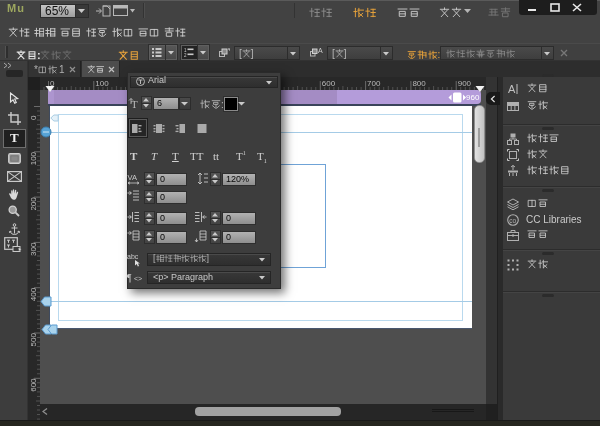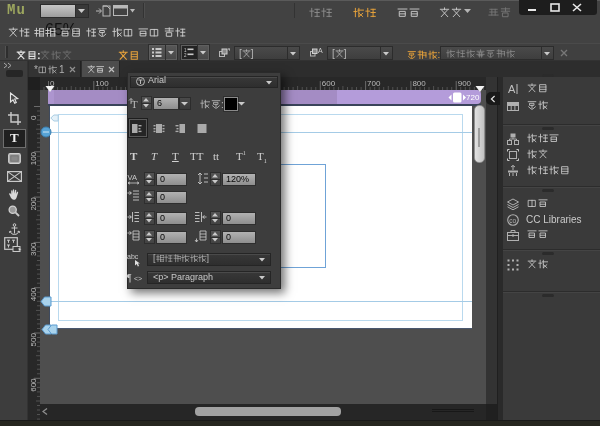--- a/index.html
+++ b/index.html
@@ -11,23 +11,23 @@
 <div style="position:absolute;left:0;top:61px;width:600px;height:16px;background:#2d2d2d"></div>
 <div style="position:absolute;left:0;top:61px;width:28px;height:365px;background:#3d3d3d;border-right:1px solid #333;box-sizing:border-box"></div>
 <div style="position:absolute;left:28px;top:77px;width:469px;height:343px;background:#4e4e4e"></div>
 <div style="position:absolute;left:28px;top:77px;width:458px;height:13px;background:#282828"></div>
 <div style="position:absolute;left:28px;top:90px;width:12px;height:330px;background:#282828"></div>
 <div style="position:absolute;left:28px;top:77px;width:12px;height:13px;background:#1f1f1f"></div>
 <div style="position:absolute;left:486px;top:77px;width:11px;height:343px;background:#333333"></div>
 <div style="position:absolute;left:497px;top:77px;width:6px;height:349px;background:#2a2a2a;border-left:1px solid #1f1f1f;box-sizing:border-box"></div>
 <div style="position:absolute;left:503px;top:77px;width:97px;height:349px;background:#3a3a3a"></div>
 <div style="position:absolute;left:0;top:420px;width:600px;height:6px;background:#26261f;border-top:1px solid #191919;box-sizing:border-box"></div>
-<div style="position:absolute;left:7px;top:2px;font-family:Liberation Mono, monospace;font-size:14px;font-weight:bold;color:#9da75f;letter-spacing:1px">Mu</div>
+<div style="position:absolute;left:7px;top:2px;font-family:Liberation Sans, sans-serif;font-size:11px;font-weight:bold;color:#9da75f;letter-spacing:1px">Mu</div>
 <div style="position:absolute;left:40px;top:4px;width:36px;height:14px;background:linear-gradient(#c6c6c6,#9d9d9d);border:1px solid #2c2c2c;box-sizing:border-box"></div>
-<div style="position:absolute;left:45px;top:21px;font-family:'Liberation Sans',sans-serif;font-size:16px;color:#111">65%</div>
+<div style="position:absolute;left:45px;top:5px;font-family:'Liberation Sans',sans-serif;font-size:12px;color:#111">65%</div>
 <div style="position:absolute;left:75px;top:4px;width:14px;height:14px;background:#393939;border:1px solid #2c2c2c;box-sizing:border-box"></div>
 <svg style="position:absolute;left:78px;top:9px;" width="8" height="5">
     <path d="M0,0 L7,0 L3.5,4 Z" fill="#c9c9c9"></path>
   </svg>
 <svg style="position:absolute;left:95px;top:5px;" width="16" height="12">
     <path d="M1,6 H6 M4,3.5 L6.5,6 L4,8.5" stroke="#b9b9b9" fill="none"></path>
     <rect x="8" y="1" width="7" height="10" fill="none" stroke="#b9b9b9"></rect>
     <path d="M8,1 h4 l3,3 v0" fill="none" stroke="#b9b9b9"></path>
   </svg>
 <svg style="position:absolute;left:113px;top:5px;" width="22" height="12">
@@ -457,21 +457,21 @@
     <path d="M0.5,0 H9.5 L5,6 Z" fill="#f2f2f2"></path>
   </svg>
 <svg style="position:absolute;left:475px;top:86px;" width="10" height="7">
     <path d="M0.5,0 H9.5 L5,6 Z" fill="#f2f2f2"></path>
   </svg>
 <svg style="position:absolute;left:448px;top:92px;" width="19" height="11">
     <path d="M3.5,2.5 L0.5,5.5 L3.5,8.5 Z" fill="#fff"></path>
     <rect x="5" y="0.5" width="8.5" height="10" rx="1.5" fill="#fff"></rect>
     <path d="M15,2.5 L18,5.5 L15,8.5 Z" fill="#fff"></path>
   </svg>
-<div style="position:absolute;left:466px;top:93px;font-family:'Liberation Sans',sans-serif;font-size:8px;color:#fff">720</div>
+<div style="position:absolute;left:466px;top:93px;font-family:'Liberation Sans',sans-serif;font-size:8px;color:#fff">960</div>
 <div style="position:absolute;left:48px;top:104px;width:433px;height:2px;background:#39445c;opacity:0.9"></div>
 <div style="position:absolute;left:49px;top:106px;width:423px;height:223px;background:#ffffff;border-left:1px solid #3e4a5e;border-bottom:1px solid #4a576e;box-sizing:border-box"></div>
 <div style="position:absolute;left:58px;top:114px;width:1px;height:207px;background:#b9d9ee"></div>
 <div style="position:absolute;left:462px;top:114px;width:1px;height:207px;background:#b9d9ee"></div>
 <div style="position:absolute;left:58px;top:114px;width:405px;height:1px;background:#b9d9ee"></div>
 <div style="position:absolute;left:58px;top:320px;width:405px;height:1px;background:#b9d9ee"></div>
 <div style="position:absolute;left:49px;top:132px;width:423px;height:1px;background:#a4cbe6"></div>
 <div style="position:absolute;left:49px;top:301px;width:423px;height:1px;background:#a4cbe6"></div>
 <div style="position:absolute;left:140px;top:164px;width:186px;height:104px;border:1px solid #6fa3d7;box-sizing:border-box"></div>
 <svg style="position:absolute;left:40px;top:126px;" width="12" height="12">

